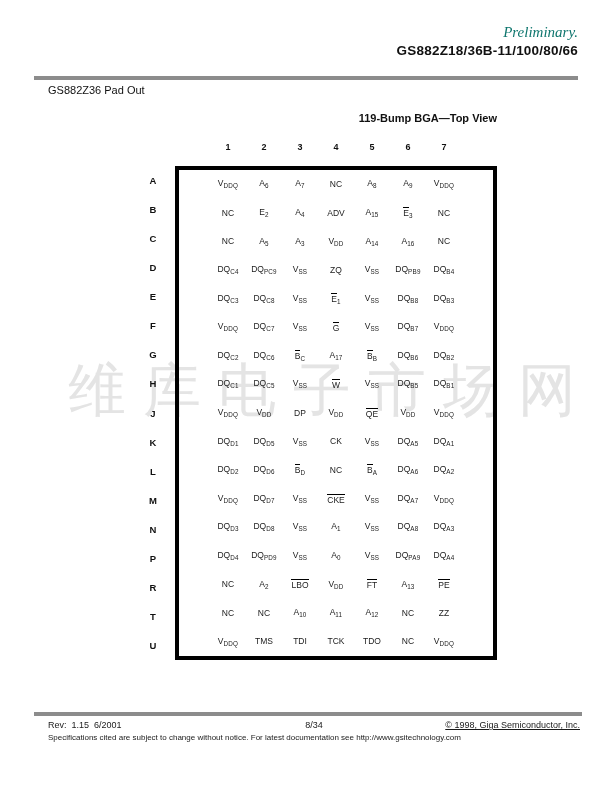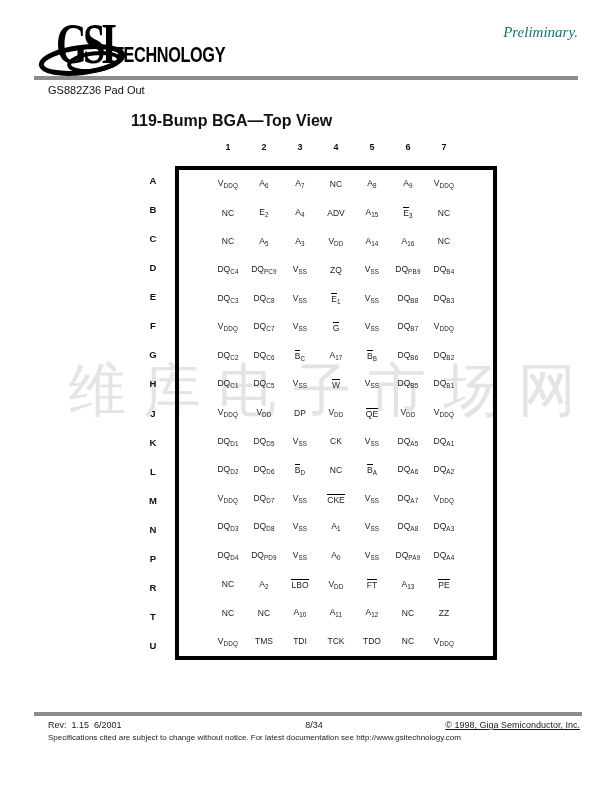--- a/index.html
+++ b/index.html
@@ -11,22 +11,22 @@
 
   
   .logo{position:absolute;left:36px;top:12px;width:190px;height:64px;}
   .head-right{position:absolute;right:34px;top:24px;text-align:right;}
   .preliminary{font-family:"Liberation Serif", serif;font-style:italic;font-size:15px;color:#0f766e;}
   .part-number{font-size:13.5px;font-weight:bold;margin-top:2px;letter-spacing:0.2px;}
   .rule-top{position:absolute;left:34px;right:34px;top:76px;height:4px;background:#8c8c8c;}
   .section-title{position:absolute;left:48px;top:84px;font-size:11px;font-weight:normal;}
 
   
-  .diagram-title{position:absolute;left:131px;top:112px;width:366px;text-align:left;
-    font-size:16px;font-weight:bold;}
+  .diagram-title{position:absolute;left:131px;top:112px;width:366px;text-align:right;
+    font-size:11px;font-weight:bold;}
   .col-headers{position:absolute;left:210px;top:142px;width:252px;height:18px;display:flex;z-index:2;}
   .col-headers div{width:36px;text-align:center;font-size:9px;font-weight:bold;}
   .row-letters{position:absolute;left:131px;top:166px;width:44px;height:494px;
     display:flex;flex-direction:column;z-index:2;}
   .row-letters div{flex:1;display:flex;align-items:center;justify-content:center;
     font-size:9.5px;font-weight:bold;}
   .bga-box{position:absolute;left:175px;top:166px;width:322px;height:494px;
     box-sizing:border-box;border:4px solid #000;padding:0 31px;z-index:1;
     display:grid;grid-template-columns:repeat(7,36px);grid-template-rows:repeat(17,1fr);
     align-items:center;justify-items:center;background:transparent;}
@@ -48,37 +48,24 @@
   .footer-row .cr{flex:1;text-align:right;text-decoration:underline;}
   .footer-note{position:absolute;left:48px;top:733px;font-size:8px;color:#1a1a1a;}
 </style>
 </head>
 <body>
 
 <div class="page">
 
   <div class="watermark">维库电子市场网</div>
 
-  <div class="logo">
-    <svg width="190" height="64" viewBox="0 0 190 64">
-      <g fill="none" stroke="#000">
-        <ellipse cx="46" cy="48" rx="41" ry="12.5" stroke-width="5" transform="rotate(-7 46 48)"></ellipse>
-        <ellipse cx="58" cy="50" rx="25" ry="8.5" stroke-width="4" transform="rotate(-7 58 50)"></ellipse>
-      </g>
-      <g transform="translate(20,0) scale(0.72,1)">
-        <text x="0" y="51" font-family="Liberation Serif, serif" font-weight="bold" font-size="56" letter-spacing="-6" fill="#000">GSI</text>
-      </g>
-      <g transform="translate(78,0) scale(0.74,1)">
-        <text x="0" y="50" font-family="Liberation Sans, sans-serif" font-weight="bold" font-size="22" letter-spacing="-0.5" fill="#000">TECHNOLOGY</text>
-      </g>
-    </svg>
-  </div>
 
   <div class="head-right">
     <div class="preliminary">Preliminary.</div>
+    <div class="part-number">GS882Z18/36B-11/100/80/66</div>
   </div>
 
   <div class="rule-top"></div>
 
   <div class="section-title">GS882Z36 Pad Out</div>
 
   <div class="diagram-title">119-Bump BGA—Top View</div>
 
   <div class="col-headers">
       <div>1</div>

